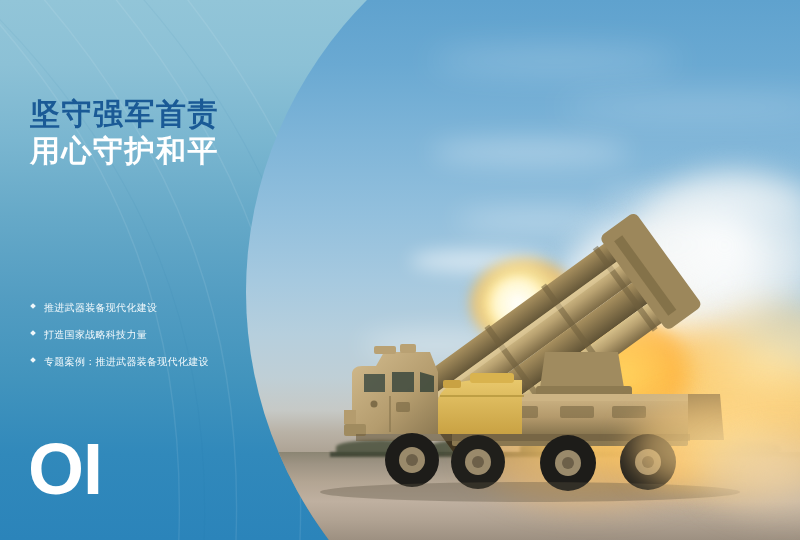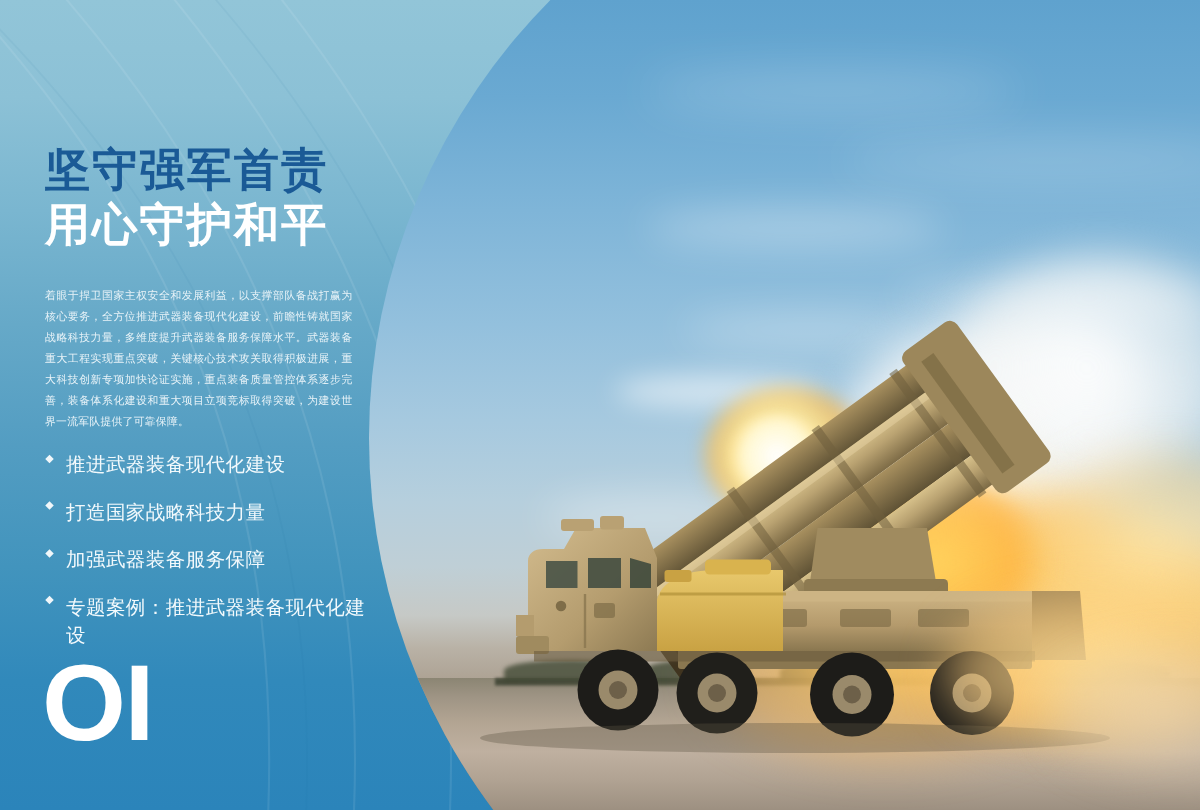--- a/index.html
+++ b/index.html
@@ -162,21 +162,21 @@
     left: 30px;
     top: 300px;
     width: 215px;
     margin: 0;
     padding: 0;
     list-style: none;
   }
   .bullets li {
     position: relative;
     padding-left: 14px;
-    font-size: 13px;
+    font-size: 10px;
     line-height: 1.5;
     color: #f2f9fc;
     margin-bottom: 12px;
     letter-spacing: .3px;
   }
   .bullets li::before {
     content: "";
     position: absolute;
     left: 1px;
     top: 3.5px;
@@ -382,24 +382,22 @@
          background:radial-gradient(ellipse at 45% 50%, rgba(255,222,150,.85), rgba(250,200,120,.5) 55%, rgba(248,198,120,0) 82%);"></div>
     <div class="plume" style="left:700px; top:430px; width:170px; height:90px;
          background:radial-gradient(ellipse at 45% 50%, rgba(236,216,186,.7), rgba(225,205,175,.35) 58%, rgba(220,200,170,0) 84%);"></div>
   </div>
 
   <div class="headline">
     <span class="l1">坚守强军首责</span>
     <span class="l2">用心守护和平</span>
   </div>
 
-  <p class="body-copy">着眼于捍卫国家主权安全和发展利益，以支撑部队备战打赢为核心要务，全方位推进武器装备现代化建设，前瞻性铸就国家战略科技力量，多维度提升武器装备服务保障水平。武器装备重大工程实现重点突破，关键核心技术攻关取得积极进展，重大科技创新专项加快论证实施，重点装备质量管控体系逐步完善，装备体系化建设和重大项目立项竞标取得突破，为建设世界一流军队提供了可靠保障。</p>
 
   <ul class="bullets">
     <li>推进武器装备现代化建设</li>
     <li>打造国家战略科技力量</li>
-    <li>加强武器装备服务保障</li>
     <li>专题案例：推进武器装备现代化建设</li>
   </ul>
 
   <div class="big-number">OI</div>
 
 </div>
 
 </body></html>

